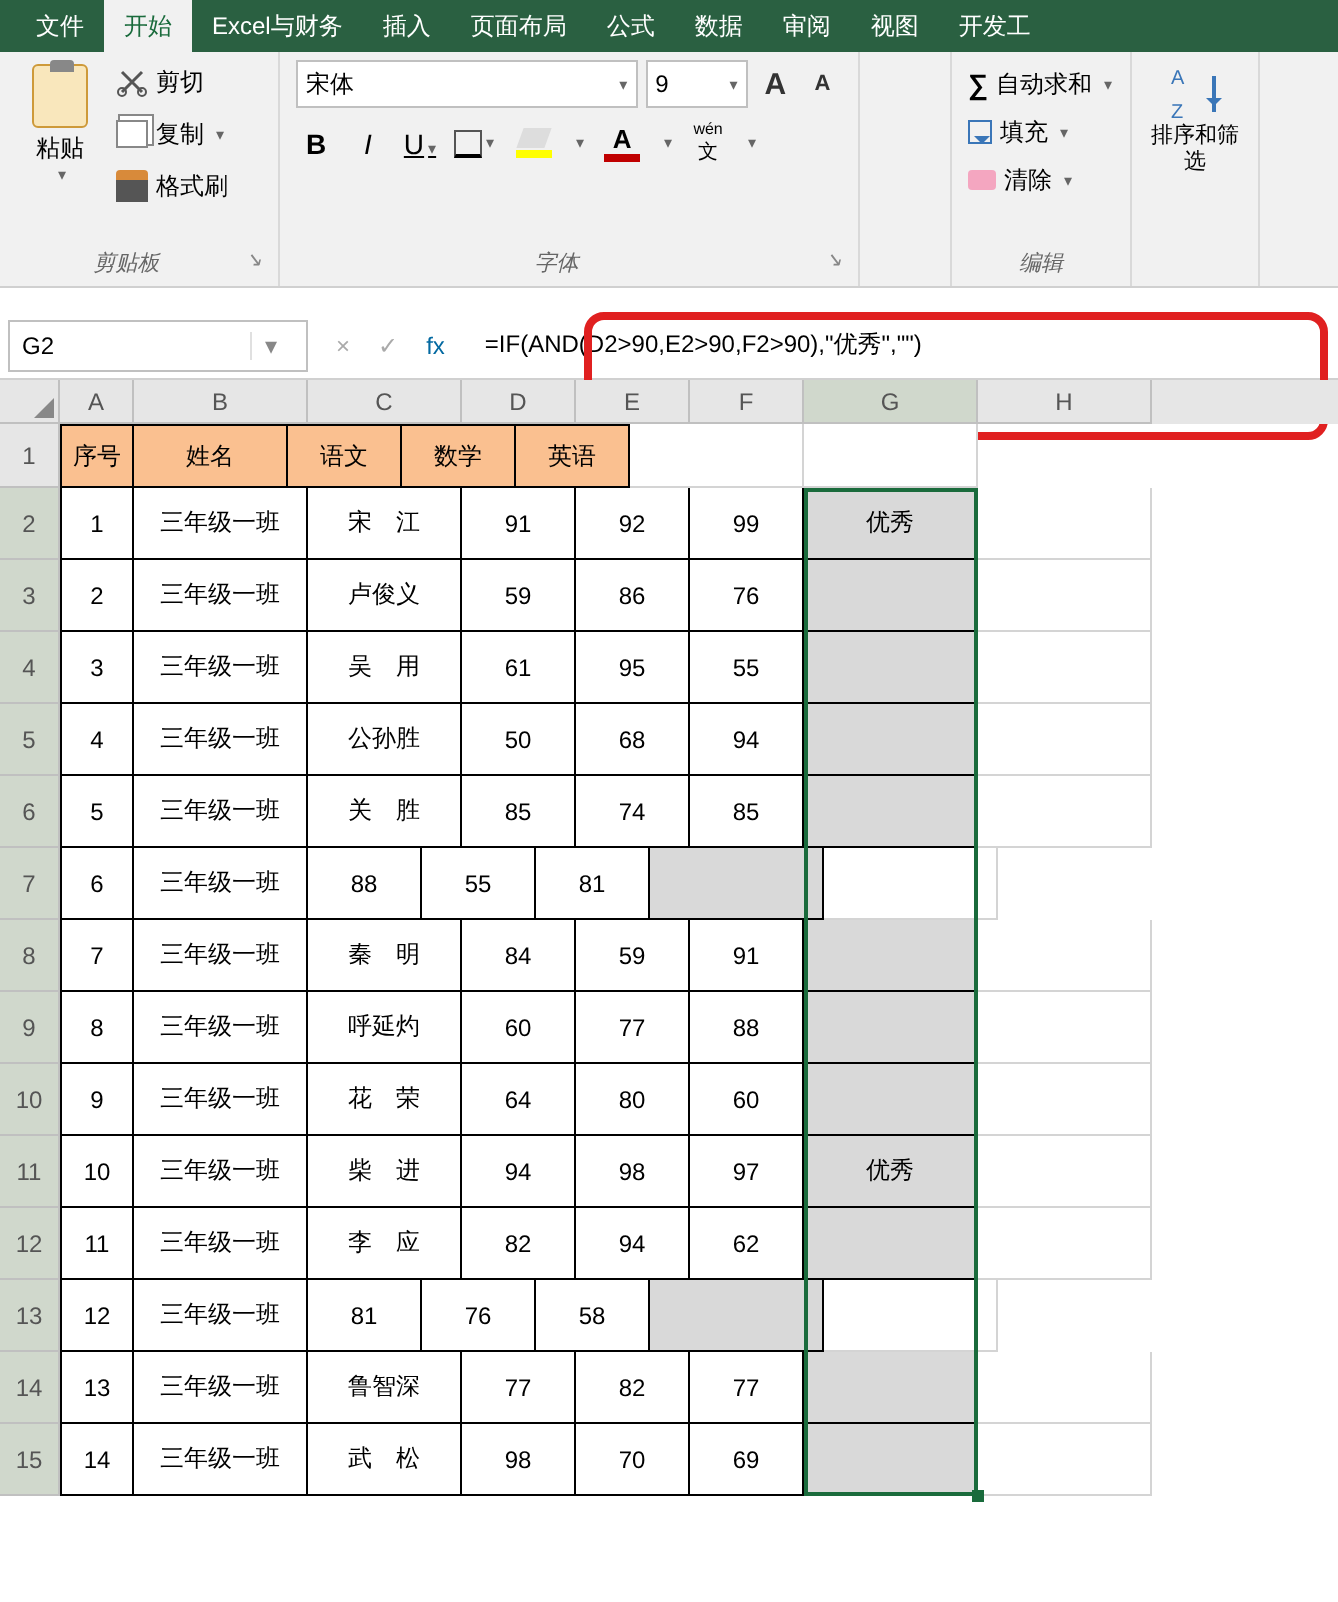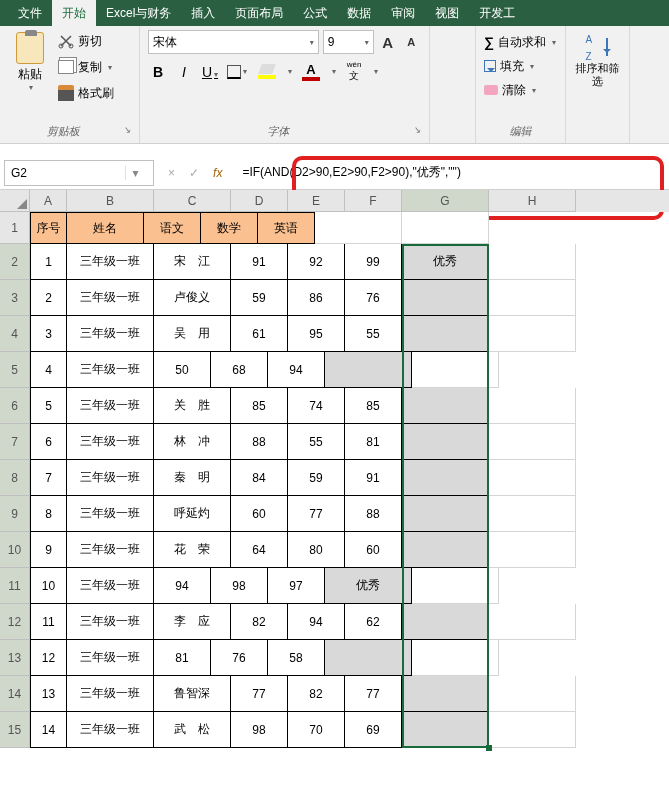--- a/index.html
+++ b/index.html
@@ -67,21 +67,21 @@
 .sort-icon::after { content: "Z"; position: absolute; bottom: 0; left: 2px; font-size: 10px; color: #3a76b8; }
 .sort-arrow { position: absolute; right: 4px; top: 4px; width: 2px; height: 18px; background: #3a76b8; }
 .sort-arrow::after { content: ""; position: absolute; bottom: -1px; left: -3px; border: 4px solid transparent; border-top-color: #3a76b8; }
 
 
 .formula-row { height: 34px; display: flex; align-items: center; border-bottom: 1px solid #d0d0d0; margin-top: 12px; }
 .name-box { width: 150px; height: 26px; border: 1px solid #c0c0c0; background: #fff; margin-left: 4px; display: flex; align-items: center; }
 .name-box-input { border: none; width: 120px; padding: 0 6px; font-size: 12px; outline: none; }
 .name-box-dd { width: 20px; text-align: center; color: #888; border-left: 1px solid #e0e0e0; }
 .fx-btns { display: flex; align-items: center; gap: 14px; padding: 0 14px; color: #aaa; }
-.fx-label { font-style: italic; color: #a16207; }
+.fx-label { color: #0369a1; }
 .formula-input-wrap { flex: 1; height: 26px; display: flex; align-items: center; padding: 0 6px; }
 
 
 .red-callout { position: absolute; top: 156px; left: 292px; width: 372px; height: 64px; border: 4px solid #e02020; border-radius: 10px; pointer-events: none; }
 .red-arrow { position: absolute; top: 220px; left: 335px; width: 140px; height: 70px; pointer-events: none; }
 
 
 .sheet-wrap { position: relative; }
 .col-headers { display: flex; height: 22px; background: #e6e6e6; }
 .corner { width: 30px; border-right: 1px solid #c0c0c0; border-bottom: 1px solid #c0c0c0; background: #e6e6e6; position: relative; }
@@ -309,20 +309,21 @@
       <div class="cell dcell cD" style="width:57px">61</div>
       <div class="cell dcell cE" style="width:57px">95</div>
       <div class="cell dcell cF" style="width:57px">55</div>
       <div class="cell dcell gcell cG" style="width:87px"></div>
       <div class="cell cH" style="width:87px"></div>
     </div>
     <div class="grid-row rN">
       <div class="row-h sel" style="height:36px">5</div>
       <div class="cell dcell cA" style="width:37px;border-left:1px solid #000">4</div>
       <div class="cell dcell cB" style="width:87px">三年级一班</div>
+      <div class="cell dcell cC" style="width:77px">公孙胜</div>
       <div class="cell dcell cD" style="width:57px">50</div>
       <div class="cell dcell cE" style="width:57px">68</div>
       <div class="cell dcell cF" style="width:57px">94</div>
       <div class="cell dcell gcell cG" style="width:87px"></div>
       <div class="cell cH" style="width:87px"></div>
     </div>
     <div class="grid-row rN">
       <div class="row-h sel" style="height:36px">6</div>
       <div class="cell dcell cA" style="width:37px;border-left:1px solid #000">5</div>
       <div class="cell dcell cB" style="width:87px">三年级一班</div>
@@ -330,21 +331,20 @@
       <div class="cell dcell cD" style="width:57px">85</div>
       <div class="cell dcell cE" style="width:57px">74</div>
       <div class="cell dcell cF" style="width:57px">85</div>
       <div class="cell dcell gcell cG" style="width:87px"></div>
       <div class="cell cH" style="width:87px"></div>
     </div>
     <div class="grid-row rN">
       <div class="row-h sel" style="height:36px">7</div>
       <div class="cell dcell cA" style="width:37px;border-left:1px solid #000">6</div>
       <div class="cell dcell cB" style="width:87px">三年级一班</div>
-      <div class="cell dcell cC" style="width:77px">林　冲</div>
       <div class="cell dcell cD" style="width:57px">88</div>
       <div class="cell dcell cE" style="width:57px">55</div>
       <div class="cell dcell cF" style="width:57px">81</div>
       <div class="cell dcell gcell cG" style="width:87px"></div>
       <div class="cell cH" style="width:87px"></div>
     </div>
     <div class="grid-row rN">
       <div class="row-h sel" style="height:36px">8</div>
       <div class="cell dcell cA" style="width:37px;border-left:1px solid #000">7</div>
       <div class="cell dcell cB" style="width:87px">三年级一班</div>
@@ -374,20 +374,21 @@
       <div class="cell dcell cD" style="width:57px">64</div>
       <div class="cell dcell cE" style="width:57px">80</div>
       <div class="cell dcell cF" style="width:57px">60</div>
       <div class="cell dcell gcell cG" style="width:87px"></div>
       <div class="cell cH" style="width:87px"></div>
     </div>
     <div class="grid-row rN">
       <div class="row-h sel" style="height:36px">11</div>
       <div class="cell dcell cA" style="width:37px;border-left:1px solid #000">10</div>
       <div class="cell dcell cB" style="width:87px">三年级一班</div>
+      <div class="cell dcell cC" style="width:77px">柴　进</div>
       <div class="cell dcell cD" style="width:57px">94</div>
       <div class="cell dcell cE" style="width:57px">98</div>
       <div class="cell dcell cF" style="width:57px">97</div>
       <div class="cell dcell gcell cG" style="width:87px">优秀</div>
       <div class="cell cH" style="width:87px"></div>
     </div>
     <div class="grid-row rN">
       <div class="row-h sel" style="height:36px">12</div>
       <div class="cell dcell cA" style="width:37px;border-left:1px solid #000">11</div>
       <div class="cell dcell cB" style="width:87px">三年级一班</div>

